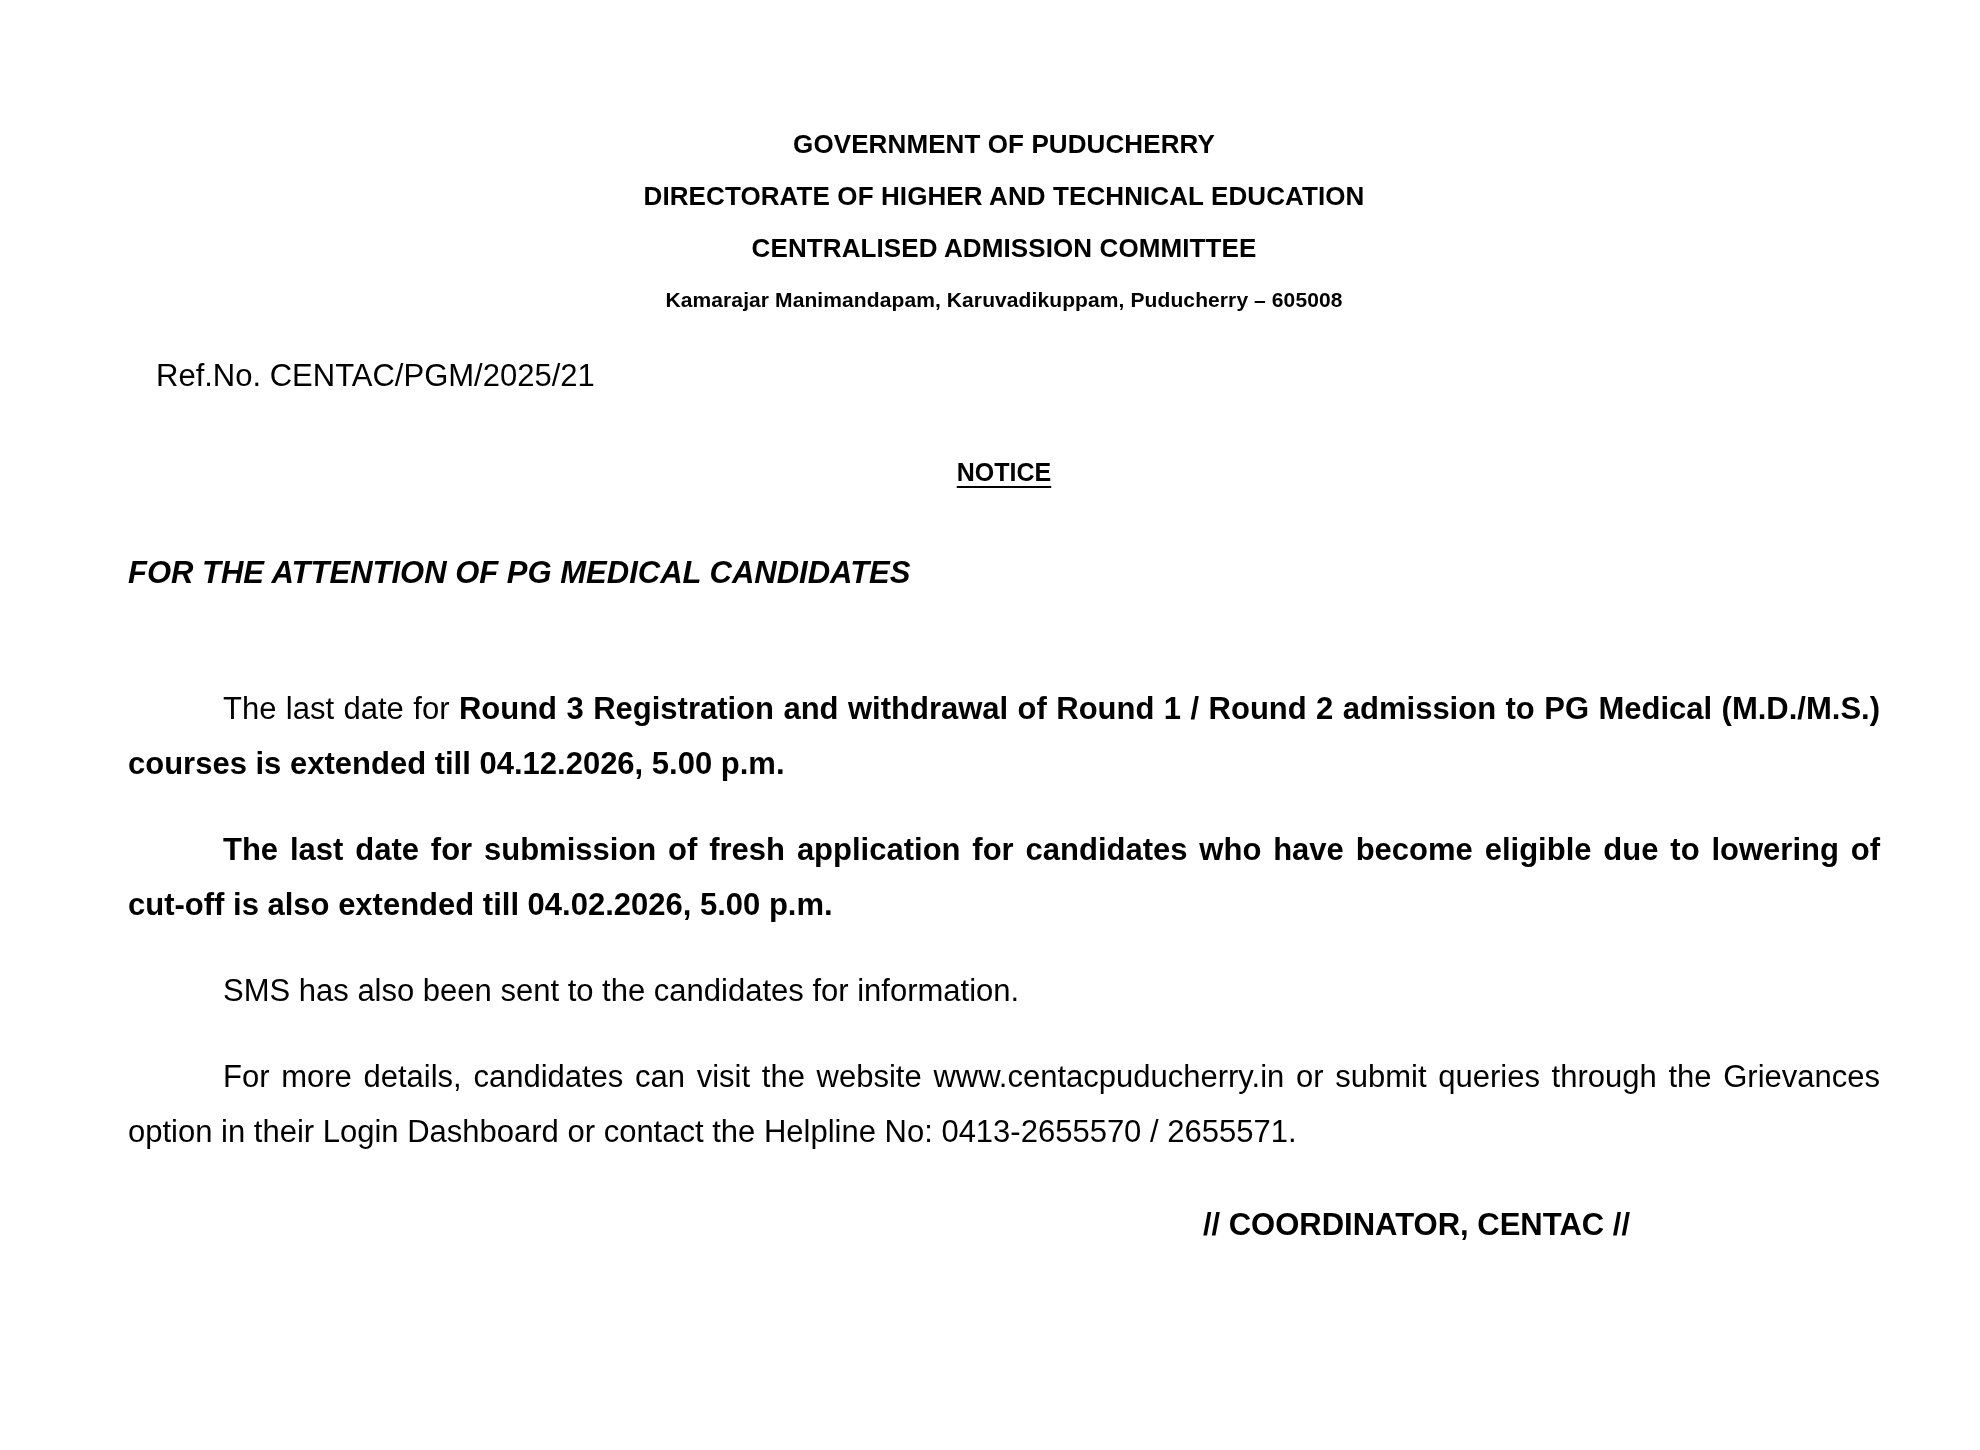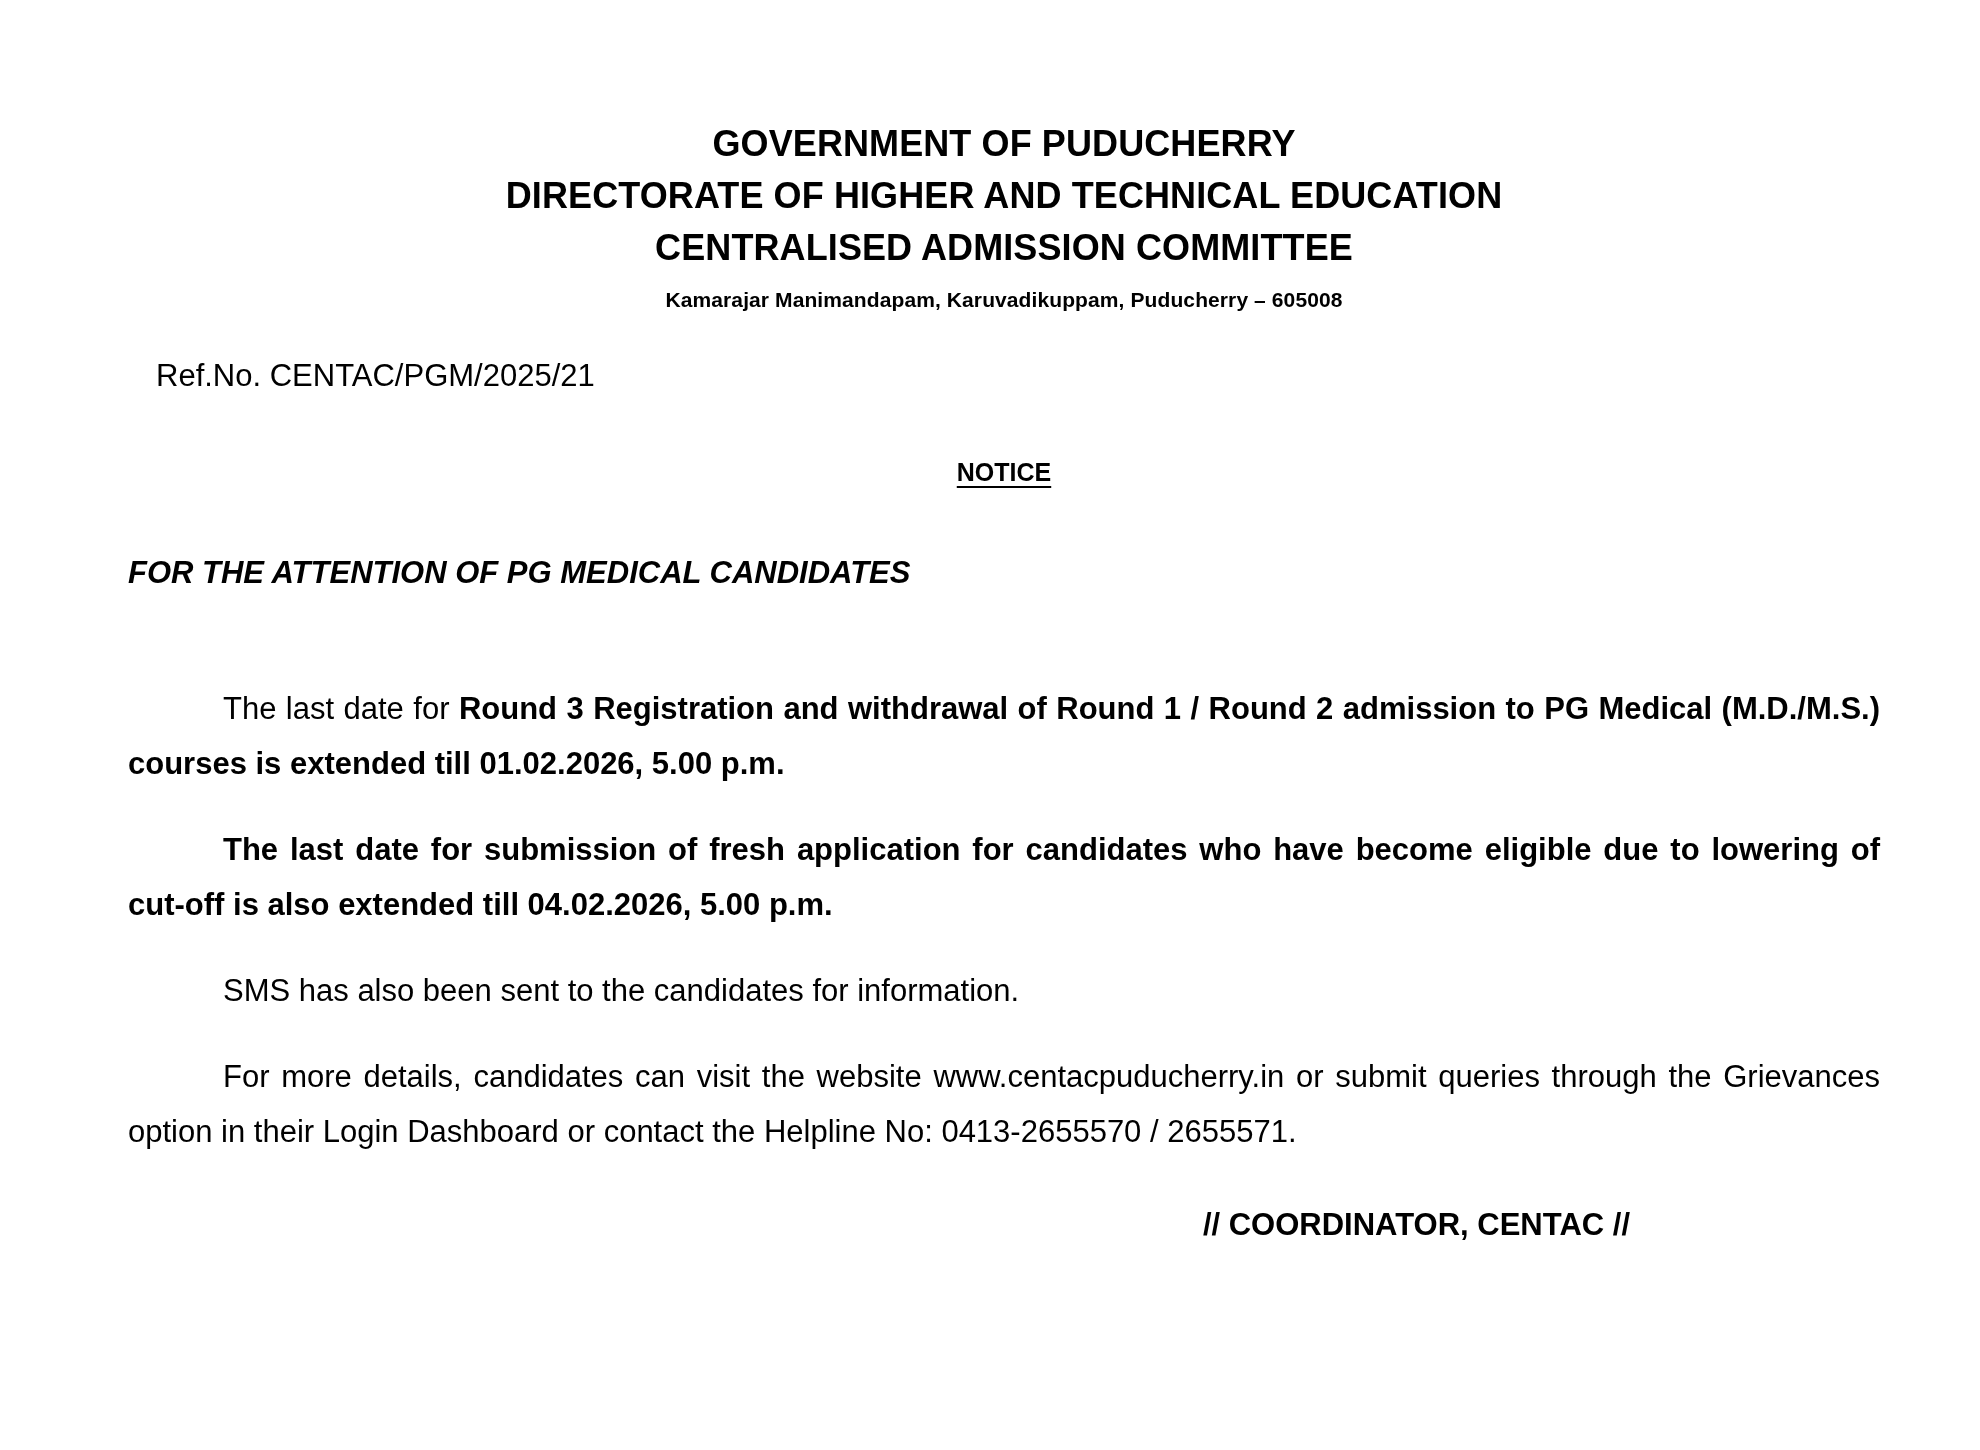--- a/index.html
+++ b/index.html
@@ -23,21 +23,21 @@
     right: 100px;
     top: 118px;
   }
 
   
   .letterhead {
     text-align: center;
   }
   .letterhead-line {
     font-weight: bold;
-    font-size: 36px;
+    font-size: 26px;
     line-height: 52px;
     letter-spacing: 0.1px;
   }
   .letterhead-line.address {
     font-size: 21px;
   }
 
   
   .refrow {
     display: flex;
@@ -106,21 +106,21 @@
 
     <div class="refrow">
       <div class="ref">Ref.No. CENTAC/PGM/2025/21</div>
     </div>
 
     <div class="notice-heading">NOTICE</div>
 
     <div class="attention-heading">FOR THE ATTENTION OF PG MEDICAL CANDIDATES</div>
 
     <div class="body-block">
-      <p class="para"><span>The last date for </span><b>Round 3 Registration and withdrawal of Round 1 / Round 2 admission to PG Medical (M.D./M.S.) courses is extended till 01.02.2026, 5.00 p.m.</b></p>
+      <p class="para"><span>The last date for </span><b>Round 3 Registration and withdrawal of Round 1 / Round 2 admission to PG Medical (M.D./M.S.) courses is extended till 04.12.2026, 5.00 p.m.</b></p>
 
       <p class="para bold">The last date for submission of fresh application for candidates who have become eligible due to lowering of cut-off is also extended till 04.02.2026, 5.00 p.m.</p>
 
       <p class="para">SMS has also been sent to the candidates for information.</p>
 
       <p class="para last">For more details, candidates can visit the website www.centacpuducherry.in or submit queries through the Grievances option in their Login Dashboard or contact the Helpline No: 0413-2655570 / 2655571.</p>
     </div>
 
     <div class="signature">// COORDINATOR, CENTAC //</div>
 

